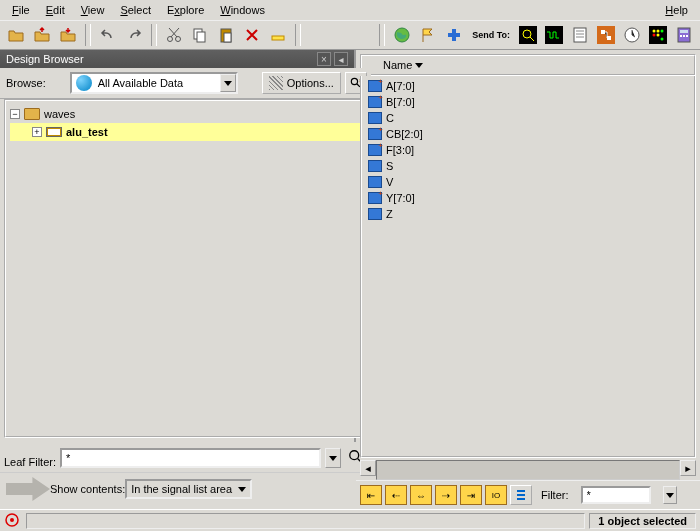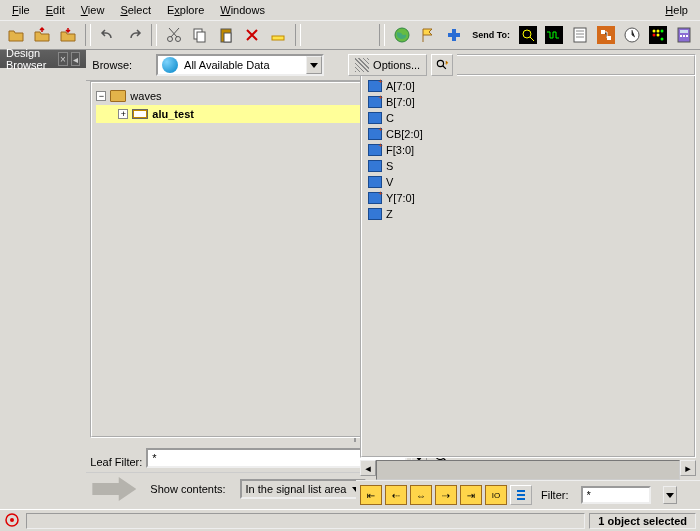--- a/index.html
+++ b/index.html
@@ -7,21 +7,21 @@
 .menubar { display: flex; padding: 2px 4px; background: #dcdad5; height: 20px; align-items: center; }
 .menubar .item { padding: 2px 8px; cursor: pointer; }
 .menubar .item u { text-decoration: underline; }
 .menubar .spacer { flex: 1; }
 .toolbar { display: flex; padding: 2px 4px; background: #dcdad5; border-top: 1px solid #eee; border-bottom: 1px solid #999; align-items: center; height: 30px; gap: 2px; }
 .sep { width: 6px; height: 22px; border-left: 1px solid #999; border-right: 1px solid #fff; margin: 0 3px; }
 .tbtn { width: 24px; height: 24px; border: 1px solid transparent; display: inline-flex; align-items: center; justify-content: center; cursor: pointer; }
 .tbtn svg { width: 18px; height: 18px; }
 .sendto-label { font-size: 9px; font-weight: bold; margin: 0 4px; }
 .main { flex: 1; display: flex; min-height: 0; }
-.left { width: 356px; display: flex; border-right: 2px solid #999; }
+.left { width: 356px; display: flex; flex-direction: column; border-right: 2px solid #999; }
 .panel-title { background: linear-gradient(#606060,#505050); color: #fff; display: flex; align-items: center; padding: 2px 6px; height: 18px; font-size: 11px; }
 .panel-title .spacer { flex: 1; }
 .panel-title .winbtn { width: 14px; height: 14px; border: 1px solid #888; background: #555; margin-left: 3px; display: inline-flex; align-items: center; justify-content: center; color: #ccc; font-size: 10px; cursor: pointer; }
 .browse-row { display: flex; align-items: center; padding: 4px; gap: 24px; background: #dcdad5; border-bottom: 1px solid #aaa; position: relative; }
 .browse-label { padding-left: 2px; }
 .browse-combo { flex: 0 0 auto; display: inline-flex; border: 2px inset #eee; background: #fff; height: 22px; align-items: center; width: 168px; }
 .browse-combo .globe { width: 16px; height: 16px; border-radius: 50%; background: radial-gradient(circle at 30% 30%, #7dd3fc, #0284c7); margin: 0 4px; }
 .browse-combo span.text { flex: 1; padding-left: 2px; }
 .browse-combo .dd { width: 16px; height: 18px; background: #dcdad5; border: 1px outset #eee; display: inline-flex; align-items: center; justify-content: center; }
 .options-btn { border: 1px outset #fff; background: #dcdad5; padding: 3px 6px; display: inline-flex; align-items: center; gap: 4px; cursor: pointer; margin-left: auto; margin-right: 26px; }
@@ -32,21 +32,21 @@
 .tree-row.sel { background: #ffff99; }
 .expander { width: 10px; height: 10px; border: 1px solid #888; background: #fff; display: inline-flex; align-items: center; justify-content: center; font-size: 9px; line-height: 1; cursor: pointer; }
 .folder-icon { width: 16px; height: 12px; background: #e3b34a; border: 1px solid #9c6b1f; border-radius: 1px; }
 .chip-icon { width: 16px; height: 10px; background: #fff; border: 1px solid #666; box-shadow: 0 0 0 1px #c08a00 inset; }
 .right-btn-col { width: 26px; display: flex; flex-direction: column; gap: 4px; padding-top: 30px; background: #dcdad5; }
 .right-btn-col .rb { width: 22px; height: 24px; border: 1px outset #fff; background: #dcdad5; display: inline-flex; align-items: center; justify-content: center; margin-left: 2px; cursor: pointer; }
 .leaf-row { display: flex; align-items: flex-end; padding: 4px; gap: 4px; background: #dcdad5; }
 .leaf-row input { flex: 1; border: 2px inset #eee; height: 20px; padding: 0 4px; background: #fff; }
 .leaf-row .dd { width: 16px; height: 20px; background: #dcdad5; border: 1px outset #eee; display: inline-flex; align-items: center; justify-content: center; cursor: pointer; }
 .leaf-row .mag { width: 22px; height: 22px; border: 1px solid transparent; display: inline-flex; align-items: center; justify-content: center; cursor: pointer; }
-.show-row { display: flex; align-items: center; padding: 4px 6px 8px 6px; gap: 14px; background: #dcdad5; border-top: 1px solid #ccc; text-align: center; }
+.show-row { display: flex; align-items: center; padding: 4px 6px 8px 6px; gap: 0; background: #dcdad5; border-top: 1px solid #ccc; text-align: center; }
 .arrow-block { width: 44px; height: 24px; background: #b5b3ad; clip-path: polygon(0 25%, 60% 25%, 60% 0, 100% 50%, 60% 100%, 60% 75%, 0 75%); }
 .show-combo { border: 2px inset #eee; background: #dcdad5; height: 20px; display: inline-flex; align-items: center; padding: 0 4px; gap: 6px; }
 .left-col-wrap { display: flex; flex: 1; min-height: 0; }
 .left-inner { flex: 1; display: flex; flex-direction: column; min-height: 0; }
 .right { flex: 1; display: flex; flex-direction: column; }
 .name-hdr { background: #dcdad5; border: 2px groove #fff; height: 22px; display: flex; align-items: center; padding: 0 21px; margin: 4px 4px 0 4px; cursor: pointer; }
 .sig-list { flex: 1; margin: 0 4px; border-left: 2px groove #fff; border-right: 2px groove #fff; border-bottom: 2px groove #fff; background: #dcdad5; padding: 2px; overflow: hidden; position: relative; }
 .sig-row { display: flex; align-items: center; gap: 4px; height: 16px; padding-left: 4px; }
 .sig-icon { width: 14px; height: 12px; background: #3478d6; border: 1px solid #1a4a8f; display: inline-block; }
 .sig-icon.plus { position: relative; }

